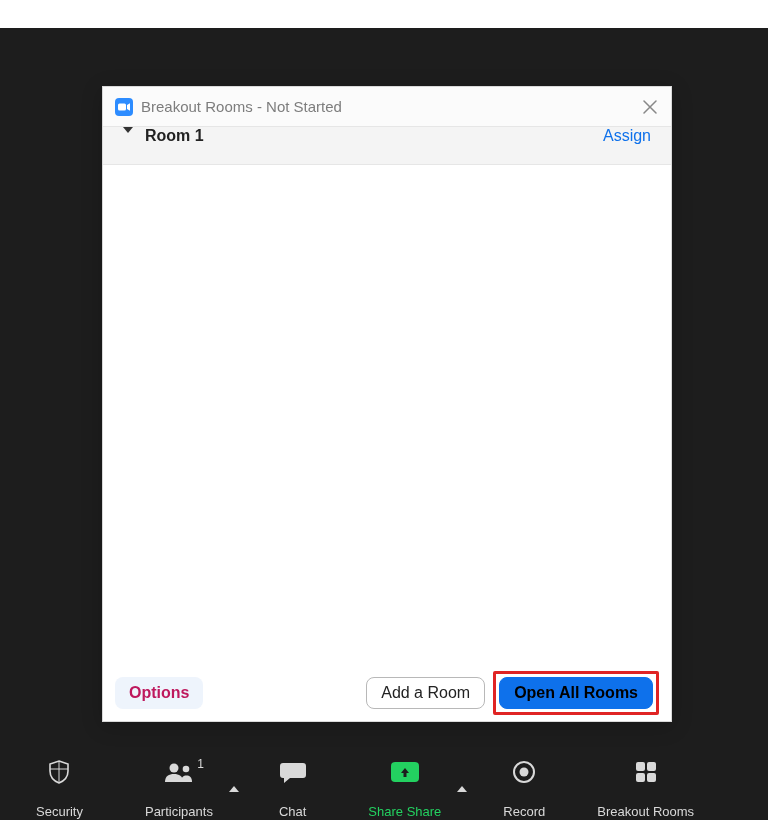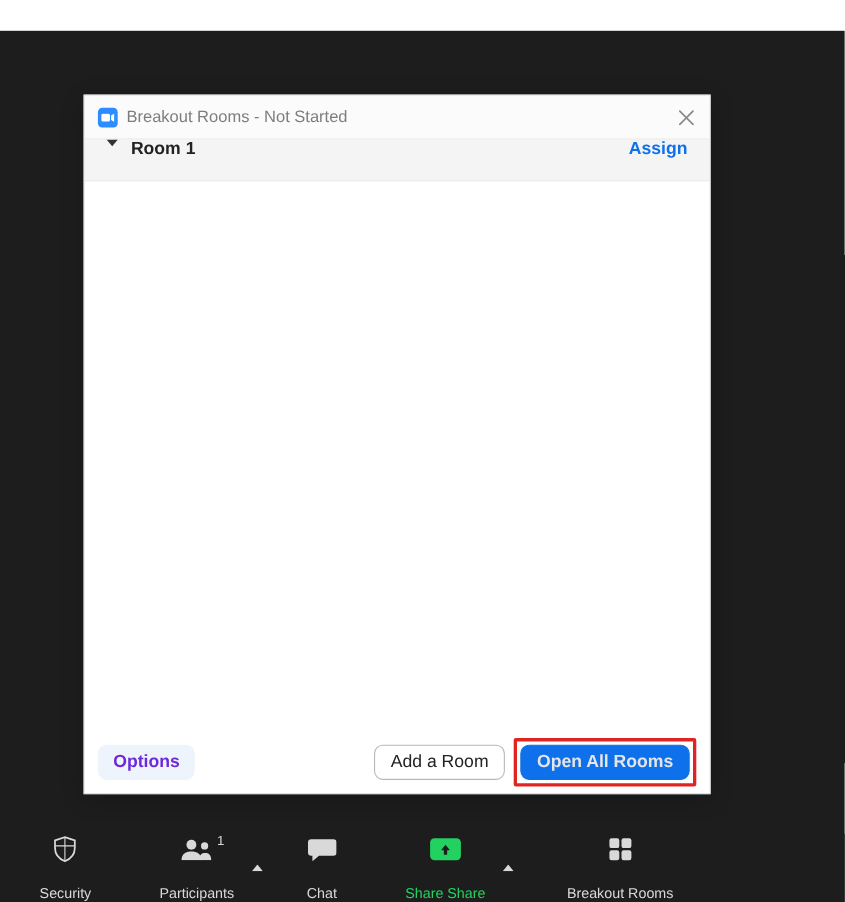--- a/index.html
+++ b/index.html
@@ -18,21 +18,21 @@
   }
   .dark-area {
     width: 100%;
     height: 792px;
     background: #1d1d1d;
     position: relative;
   }
   .dialog {
     position: absolute;
     top: 58px;
-    left: 76px;
+    left: 102px;
     width: 570px;
     height: 636px;
     background: #fff;
     border: 1px solid #d9d9d9;
     box-shadow: 0 4px 20px rgba(0,0,0,0.2);
     display: flex;
     flex-direction: column;
   }
   .dialog-titlebar {
     height: 40px;
@@ -81,38 +81,38 @@
     border-top: 6px solid #333;
     margin-right: 12px;
   }
   .room-name {
     font-weight: 600;
     color: #222;
     flex: 1;
   }
   .assign-link {
     color: #0e71eb;
-    font-weight: 700;
+    font-weight: 400;
     cursor: pointer;
   }
   .dialog-body {
     flex: 1;
     background: #fff;
   }
   .dialog-footer {
     height: 56px;
     background: #fff;
     display: flex;
     align-items: center;
     padding: 0 12px;
     gap: 8px;
   }
   .options-btn {
     background: #eef4fc;
-    color: #6d28d9;
+    color: #be185d;
     border: none;
     border-radius: 8px;
     padding: 7px 14px;
     font-size: 16px;
     font-weight: 600;
     cursor: pointer;
   }
   .spacer { flex: 1; }
   .btn {
     background: #fff;
@@ -124,21 +124,21 @@
     cursor: pointer;
   }
   .open-all-wrap {
     border: 3px solid #e02424;
     padding: 3px;
     border-radius: 2px;
   }
   .btn.primary {
     background: #0e71eb;
     border-color: #0e71eb;
-    color: #e5e5e5;
+    color: #000000;
     font-weight: 600;
     padding: 6px 14px;
   }
   .toolbar {
     position: absolute;
     bottom: 0;
     left: 0;
     width: 100%;
     height: 62px;
     background: #1d1d1d;
@@ -281,20 +281,29 @@
       </span>
       <span class="label">Share Share</span>
     </div>
 
     <span class="caret-up">
       <svg width="10" height="6" viewBox="0 0 10 6">
           <path d="M0 6 L5 0 L10 6" fill="#d9d9d9"></path>
         </svg>
     </span>
 
+    <div class="tool" style="margin-left:20px;">
+      <span class="icon-wrap">
+        <svg width="22" height="22" viewBox="0 0 22 22">
+            <circle cx="11" cy="11" r="10" fill="none" stroke="#d9d9d9" stroke-width="2"></circle>
+            <circle cx="11" cy="11" r="4.5" fill="#d9d9d9"></circle>
+          </svg>
+      </span>
+      <span class="label">Record</span>
+    </div>
 
     <div class="tool" style="margin-left:32px;">
       <span class="icon-wrap">
         <svg width="22" height="22" viewBox="0 0 22 22">
             <rect x="1" y="1" width="9" height="9" rx="2" fill="#d9d9d9"></rect>
             <rect x="12" y="1" width="9" height="9" rx="2" fill="#d9d9d9"></rect>
             <rect x="1" y="12" width="9" height="9" rx="2" fill="#d9d9d9"></rect>
             <rect x="12" y="12" width="9" height="9" rx="2" fill="#d9d9d9"></rect>
           </svg>
       </span>

